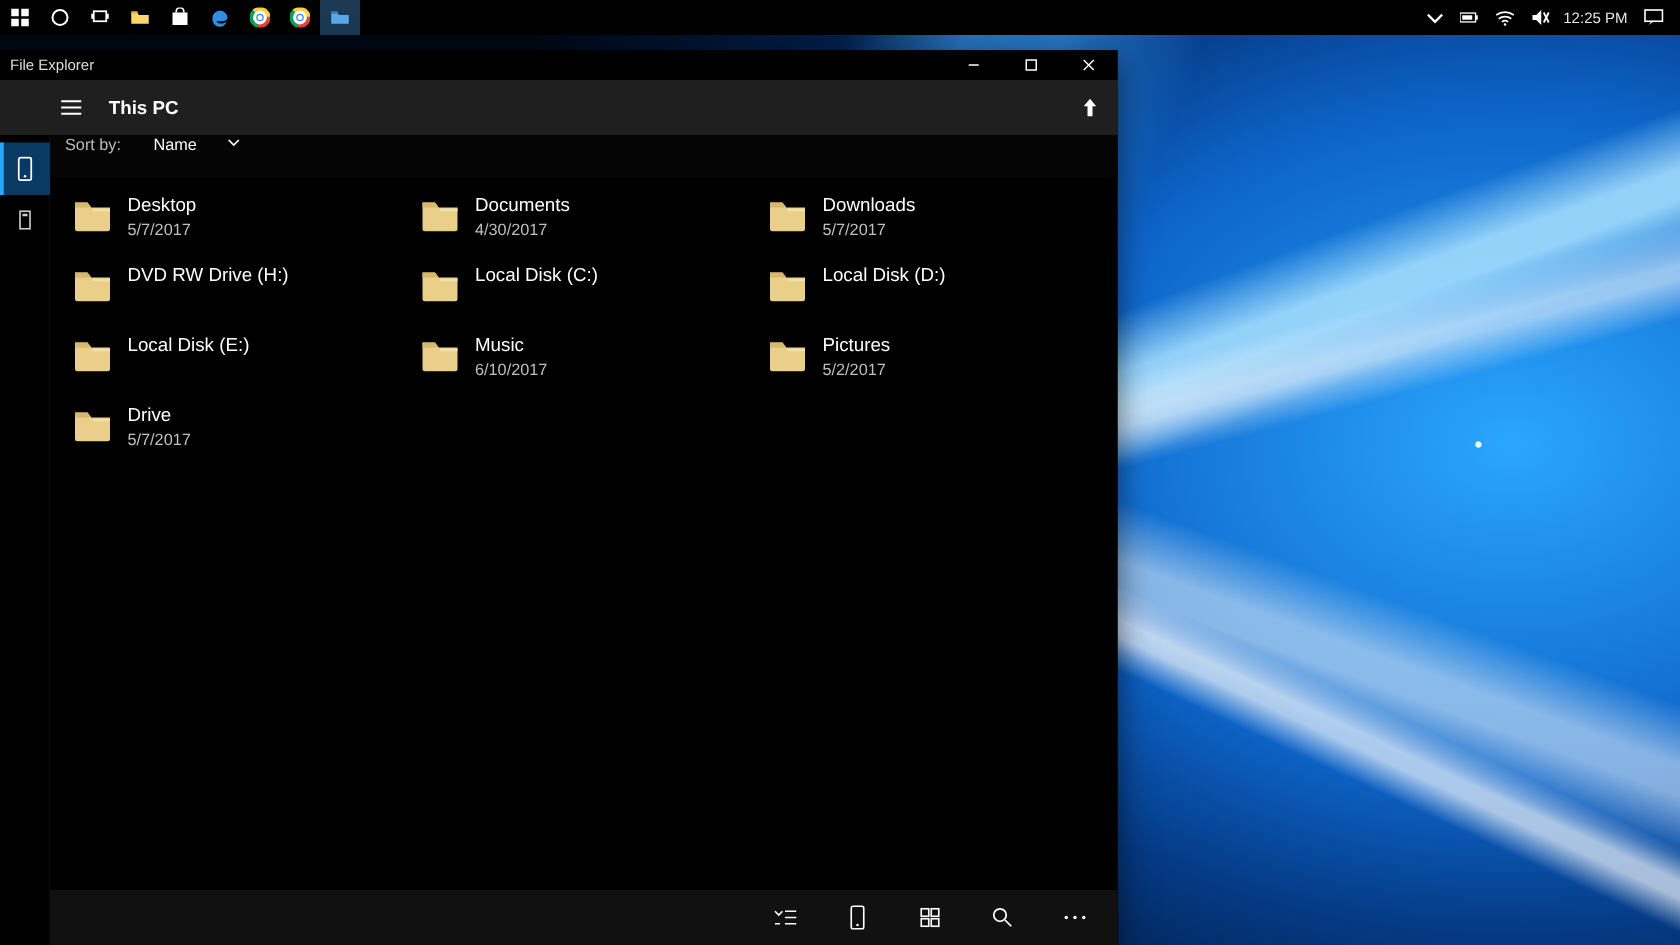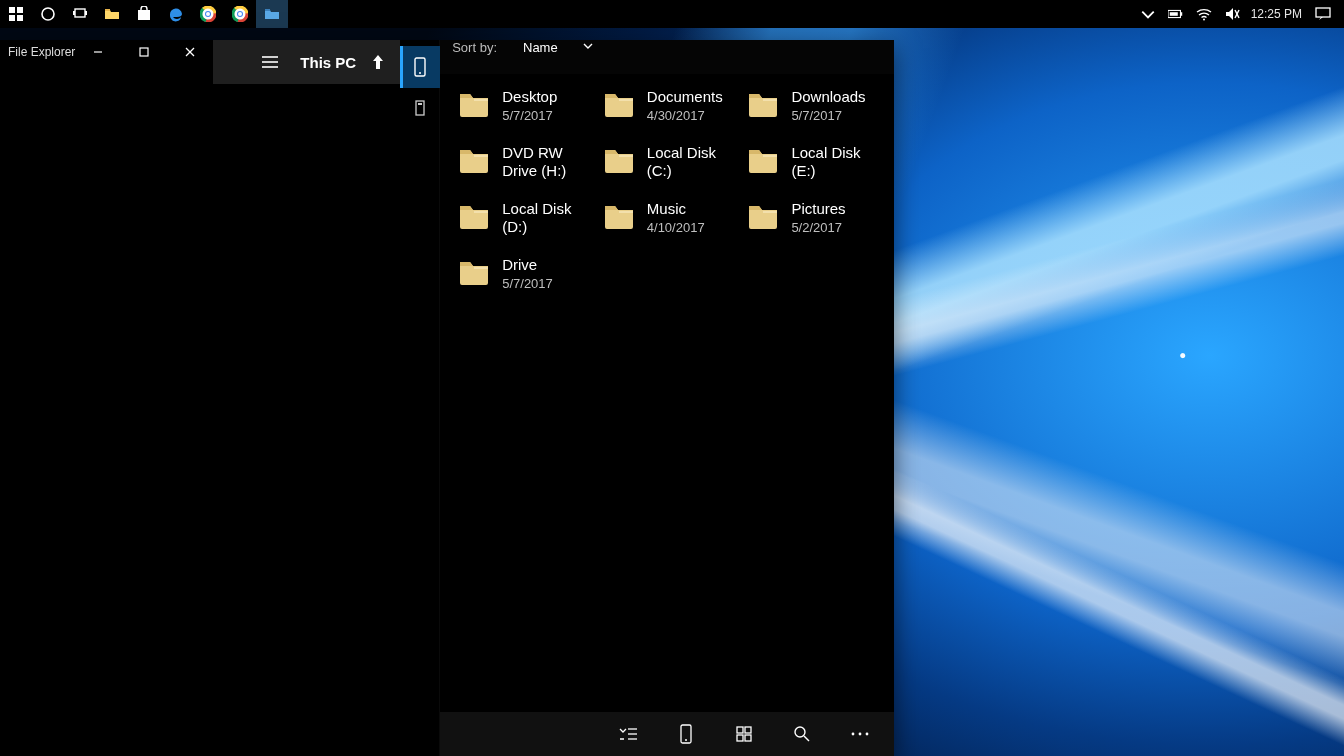--- a/index.html
+++ b/index.html
@@ -33,21 +33,21 @@
   .taskbar .right {
     margin-left: auto; display: flex; align-items: center; gap: 10px; padding: 16px 10px;
     font-size: 12px; color: #e6e6e6;
   }
   .taskbar svg { width: 16px; height: 16px; }
   .tray-icon { display: flex; align-items: center; justify-content: center; width: 18px; height: 28px; }
 
   
   .window {
     position: absolute; left: 0; top: 40px; width: 894px; height: 716px;
-    background: #000; color: #fff; display: flex; flex-direction: row;
+    background: #000; color: #fff; display: flex; flex-direction: column;
     box-shadow: 0 8px 24px rgba(0,0,0,.55);
   }
   .titlebar {
     height: 24px; display: flex; align-items: center; padding-left: 8px;
     font-size: 12px; color: #ddd; background: #000;
   }
   .titlebar .controls { margin-left: auto; display: flex; }
   .titlebar .ctrl {
     width: 46px; height: 24px; display: flex; align-items: center; justify-content: center;
     cursor: pointer;
@@ -339,42 +339,42 @@
               <div class="label">Local Disk (C:)</div>
             </div>
           </div>
           <div class="item">
             <svg class="folder-icon" viewBox="0 0 32 28">
               <path d="M2 4h10l3 4h15v17a2 2 0 0 1-2 2H4a2 2 0 0 1-2-2z" fill="#e9cf8a"></path>
               <path d="M2 4h10l3 4H2z" fill="#d8b86a"></path>
               <path d="M16 9h14v2H16z" fill="#f3e0ac"></path>
             </svg>
             <div>
+              <div class="label">Local Disk (D:)</div>
+            </div>
+          </div>
+          <div class="item">
+            <svg class="folder-icon" viewBox="0 0 32 28">
+              <path d="M2 4h10l3 4h15v17a2 2 0 0 1-2 2H4a2 2 0 0 1-2-2z" fill="#e9cf8a"></path>
+              <path d="M2 4h10l3 4H2z" fill="#d8b86a"></path>
+              <path d="M16 9h14v2H16z" fill="#f3e0ac"></path>
+            </svg>
+            <div>
               <div class="label">Local Disk (E:)</div>
             </div>
           </div>
           <div class="item">
             <svg class="folder-icon" viewBox="0 0 32 28">
               <path d="M2 4h10l3 4h15v17a2 2 0 0 1-2 2H4a2 2 0 0 1-2-2z" fill="#e9cf8a"></path>
               <path d="M2 4h10l3 4H2z" fill="#d8b86a"></path>
               <path d="M16 9h14v2H16z" fill="#f3e0ac"></path>
             </svg>
             <div>
-              <div class="label">Local Disk (D:)</div>
-            </div>
-          </div>
-          <div class="item">
-            <svg class="folder-icon" viewBox="0 0 32 28">
-              <path d="M2 4h10l3 4h15v17a2 2 0 0 1-2 2H4a2 2 0 0 1-2-2z" fill="#e9cf8a"></path>
-              <path d="M2 4h10l3 4H2z" fill="#d8b86a"></path>
-              <path d="M16 9h14v2H16z" fill="#f3e0ac"></path>
-            </svg>
-            <div>
               <div class="label">Music</div>
-              <div class="date">4/10/2017</div>
+              <div class="date">6/10/2017</div>
             </div>
           </div>
           <div class="item">
             <svg class="folder-icon" viewBox="0 0 32 28">
               <path d="M2 4h10l3 4h15v17a2 2 0 0 1-2 2H4a2 2 0 0 1-2-2z" fill="#e9cf8a"></path>
               <path d="M2 4h10l3 4H2z" fill="#d8b86a"></path>
               <path d="M16 9h14v2H16z" fill="#f3e0ac"></path>
             </svg>
             <div>
               <div class="label">Pictures</div>

